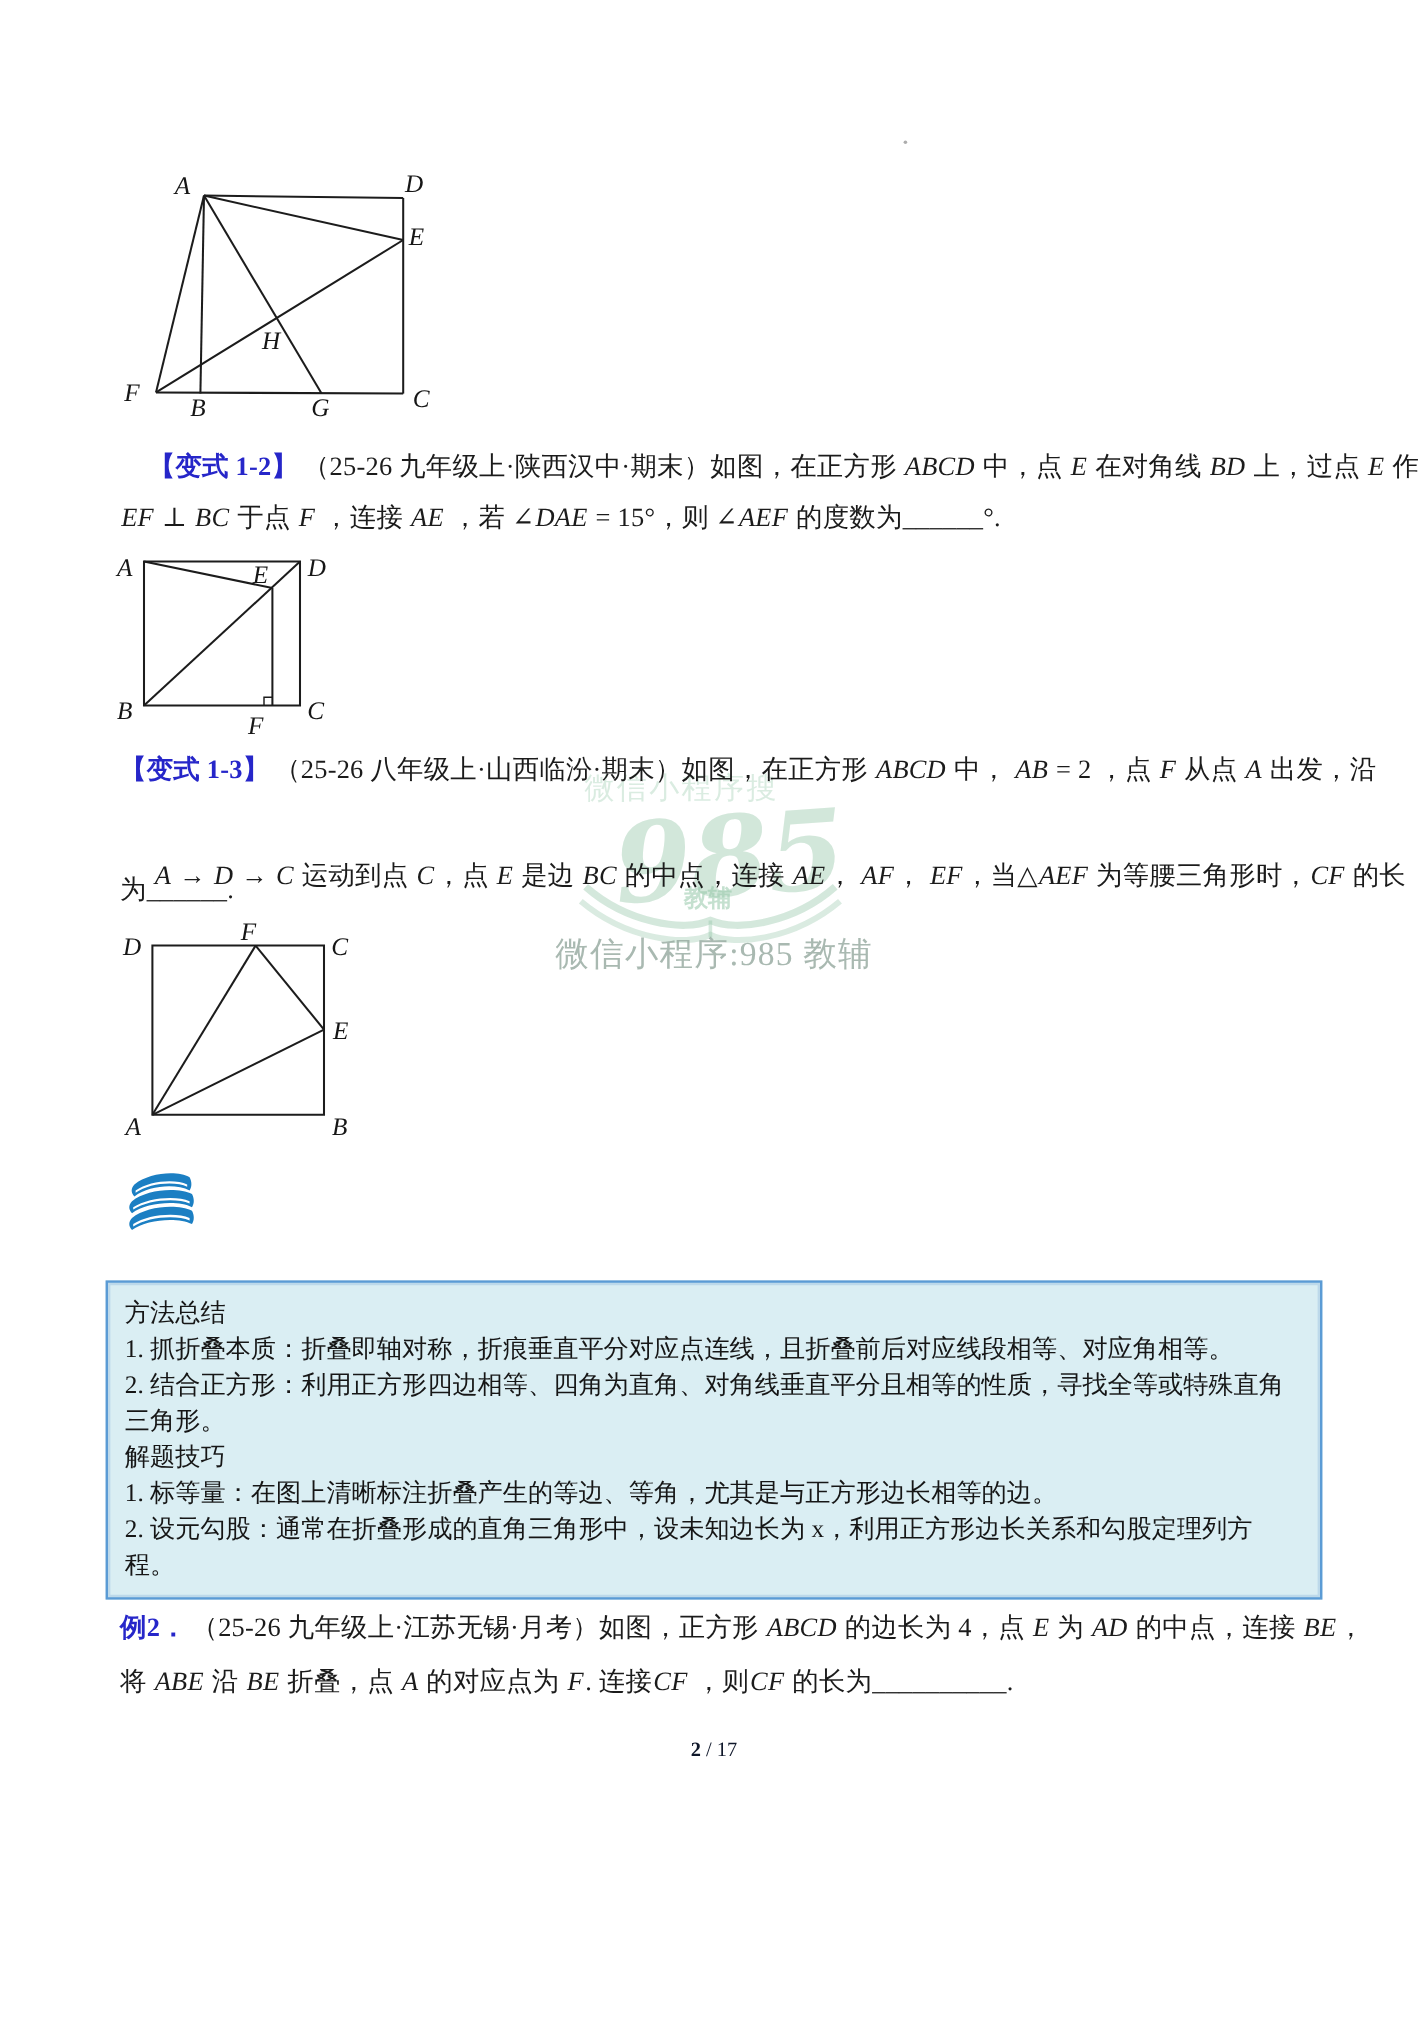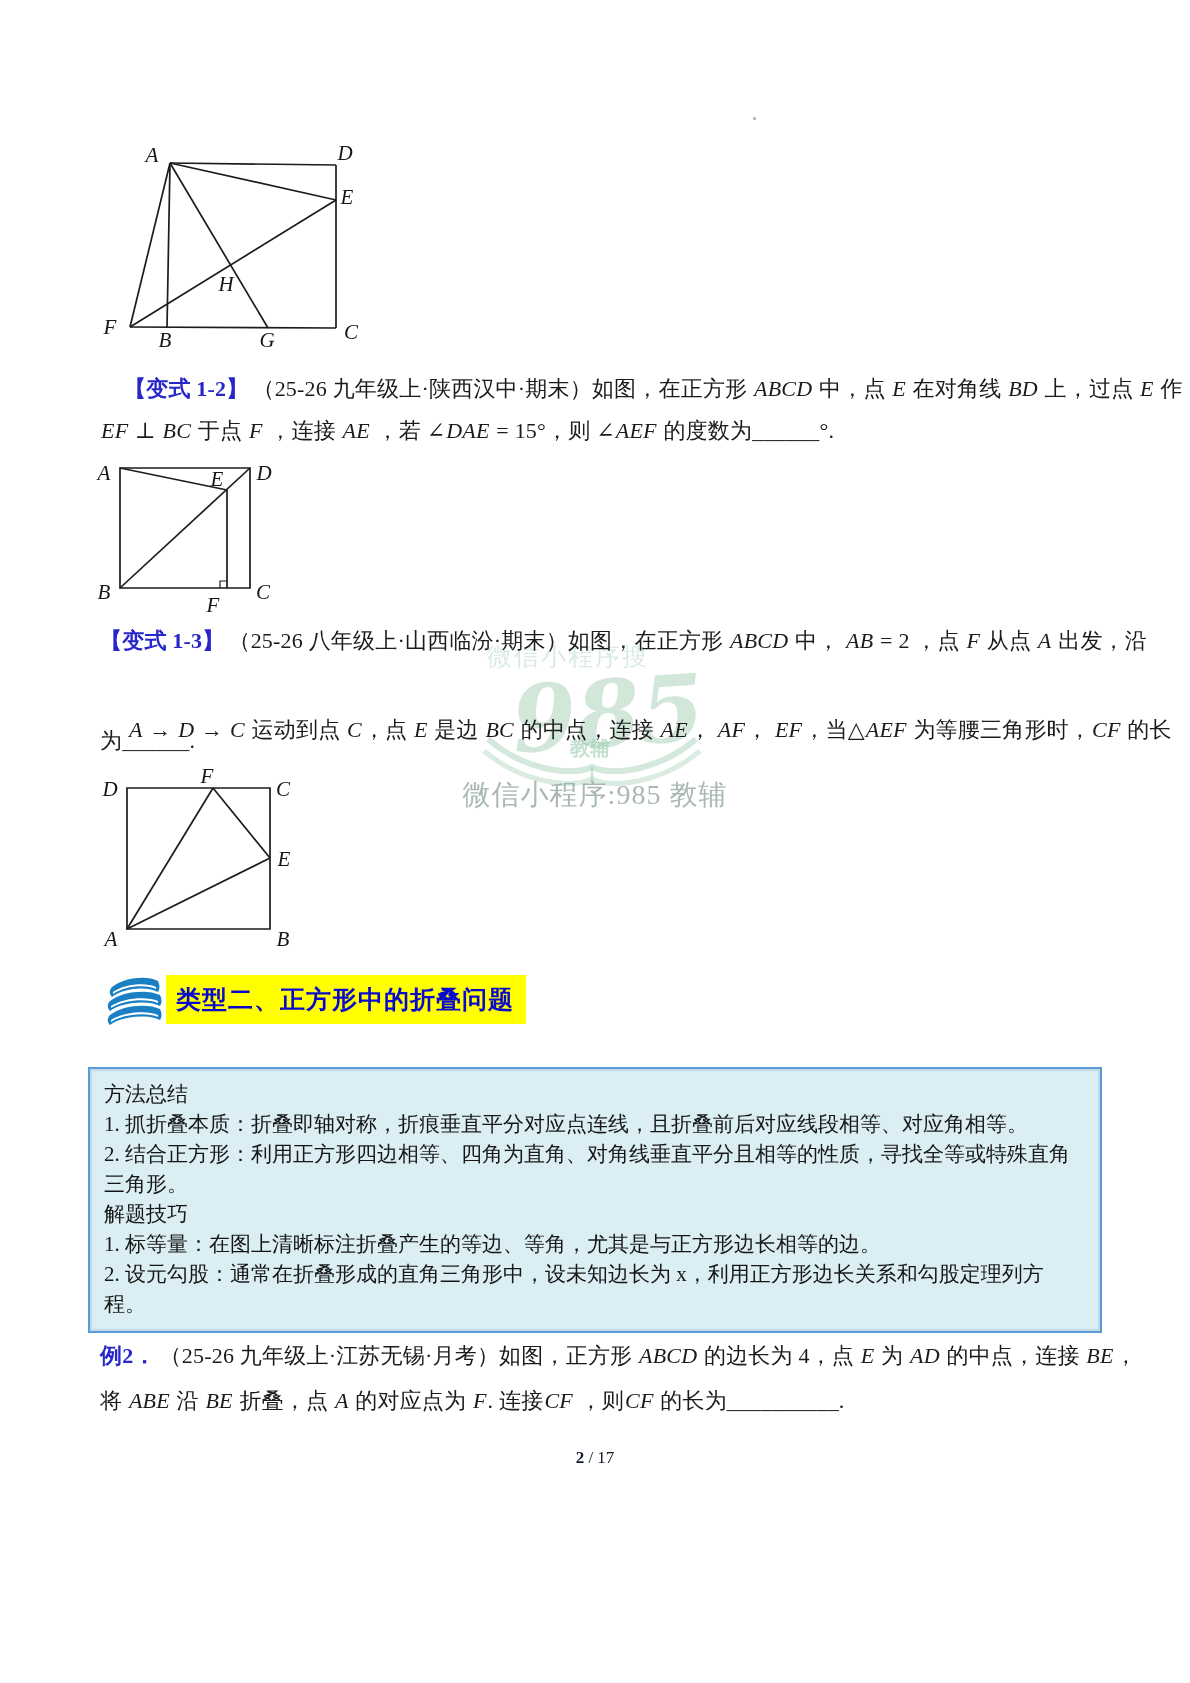--- a/index.html
+++ b/index.html
@@ -137,21 +137,20 @@
         <path d="M8,12 C20,2 44,0 54,6 C56,10 56,14 54,17 C42,11 20,13 8,22 C5,19 5,15 8,12 Z"></path>
         <path d="M6,26 C18,16 44,14 56,20 C58,24 58,28 56,31 C44,25 18,27 6,36 C3,33 3,29 6,26 Z"></path>
         <path d="M6,40 C18,30 44,28 56,34 C58,38 58,42 56,45 C44,39 18,41 6,50 C3,47 3,43 6,40 Z"></path>
       </g>
       <g fill="#ffffff">
         <path d="M9,17 C20,9 42,7 52,12 L52,14 C42,9 20,11 9,19 Z"></path>
         <path d="M7,31 C19,23 43,21 54,26 L54,28 C43,23 19,25 7,33 Z"></path>
         <path d="M7,45 C19,37 43,35 54,40 L54,42 C43,37 19,39 7,47 Z"></path>
       </g>
     </svg>
-    <span class="section-label">类型二、正方形中的折叠问题</span>
   </div>
 
   <div class="method-box">
     <div class="mline">方法总结</div>
     <div class="mline">1. 抓折叠本质：折叠即轴对称，折痕垂直平分对应点连线，且折叠前后对应线段相等、对应角相等。</div>
     <div class="mline">2. 结合正方形：利用正方形四边相等、四角为直角、对角线垂直平分且相等的性质，寻找全等或特殊直角三角形。</div>
     <div class="mline">解题技巧</div>
     <div class="mline">1. 标等量：在图上清晰标注折叠产生的等边、等角，尤其是与正方形边长相等的边。</div>
     <div class="mline">2. 设元勾股：通常在折叠形成的直角三角形中，设未知边长为 x，利用正方形边长关系和勾股定理列方程。</div>
   </div>

